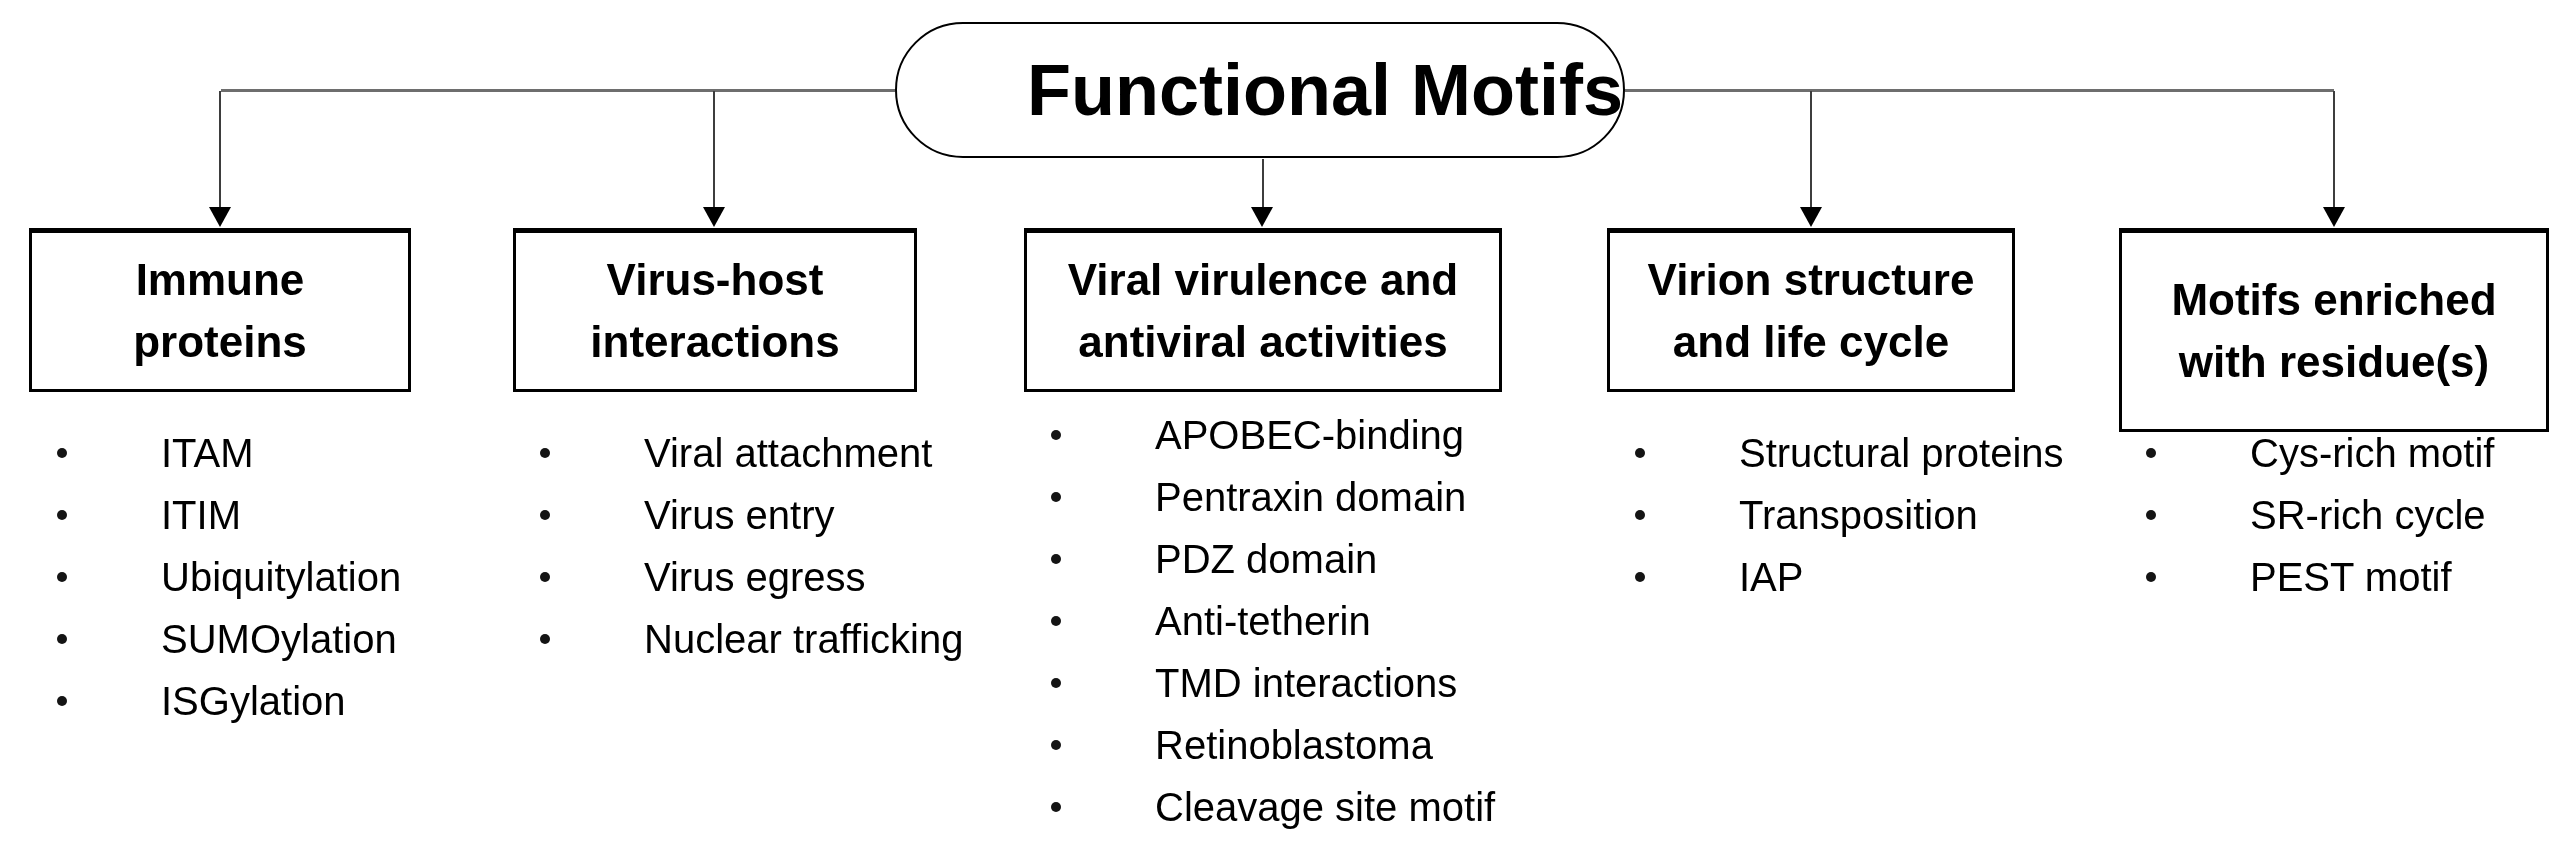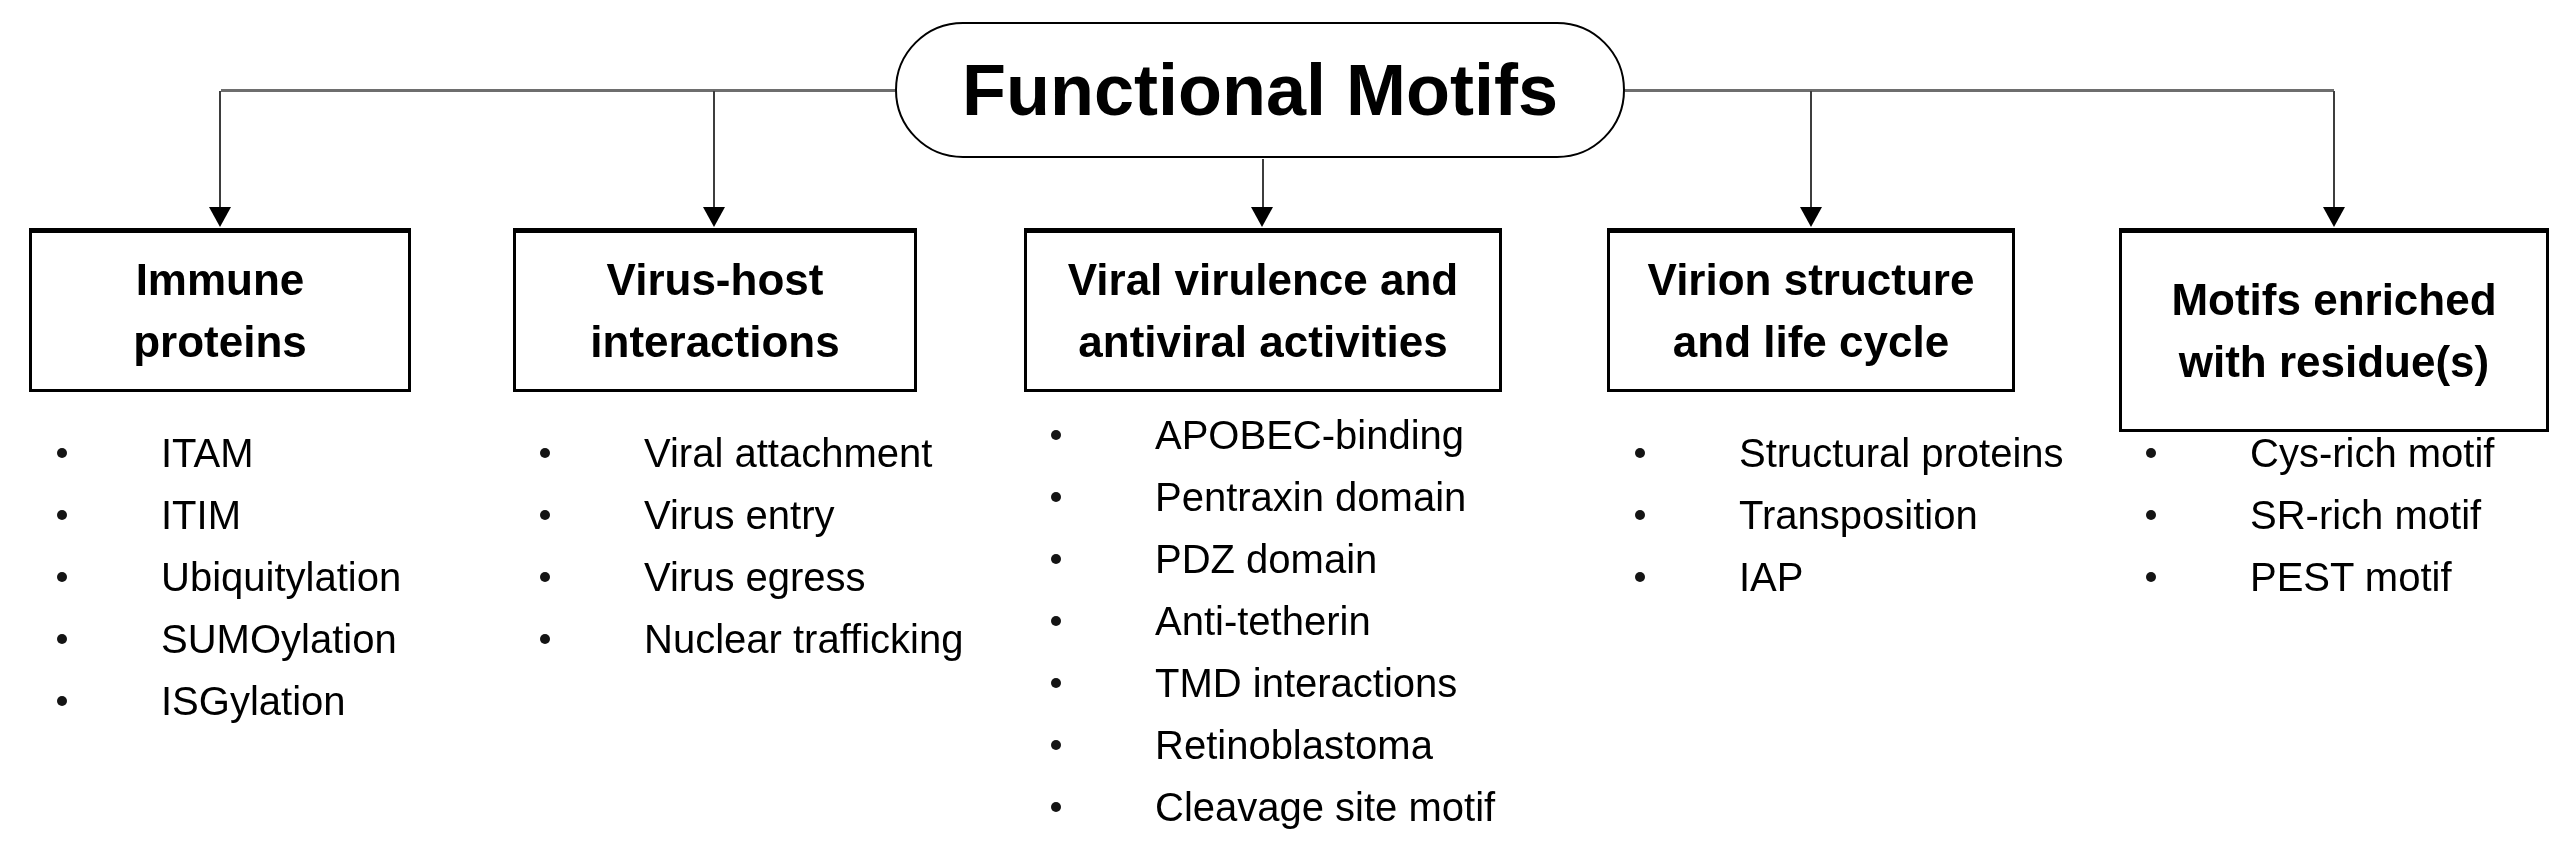--- a/index.html
+++ b/index.html
@@ -15,21 +15,21 @@
   .vline{position:absolute;width:2.1px;background:#3d3d3d;}
   .arrow{
     position:absolute;width:0;height:0;
     border-left:11.5px solid transparent;
     border-right:11.5px solid transparent;
     border-top:20px solid #000;
   }
   .root{
     position:absolute;left:895px;top:21.5px;width:730px;height:136px;
     box-sizing:border-box;background:#fff;border:2.9px solid #000;border-radius:68px;
-    display:flex;align-items:center;justify-content:center;
+    display:flex;align-items:center;justify-content:flex-end;
     font-size:72px;font-weight:bold;z-index:2;white-space:nowrap;
   }
   .box{
     position:absolute;box-sizing:border-box;background:#fff;
     border:3.6px solid #000;border-top:5.7px solid #000;
     display:flex;flex-direction:column;justify-content:center;align-items:center;
     text-align:center;z-index:1;
   }
   .box .tline{
     font-size:44px;font-weight:bold;line-height:1.42;white-space:nowrap;
@@ -165,21 +165,21 @@
       <div class="tline">Motifs enriched</div>
       <div class="tline">with residue(s)</div>
     </div>
     <div class="list" style="left: 2146px; top: 422px;">
       <div class="row">
         <span class="bullet"></span>
         <span class="item">Cys-rich motif</span>
       </div>
       <div class="row">
         <span class="bullet"></span>
-        <span class="item">SR-rich motif</span>
+        <span class="item">SR-rich cycle</span>
       </div>
       <div class="row">
         <span class="bullet"></span>
         <span class="item">PEST motif</span>
       </div>
     </div>
   </div>
 
 
 </body></html>

